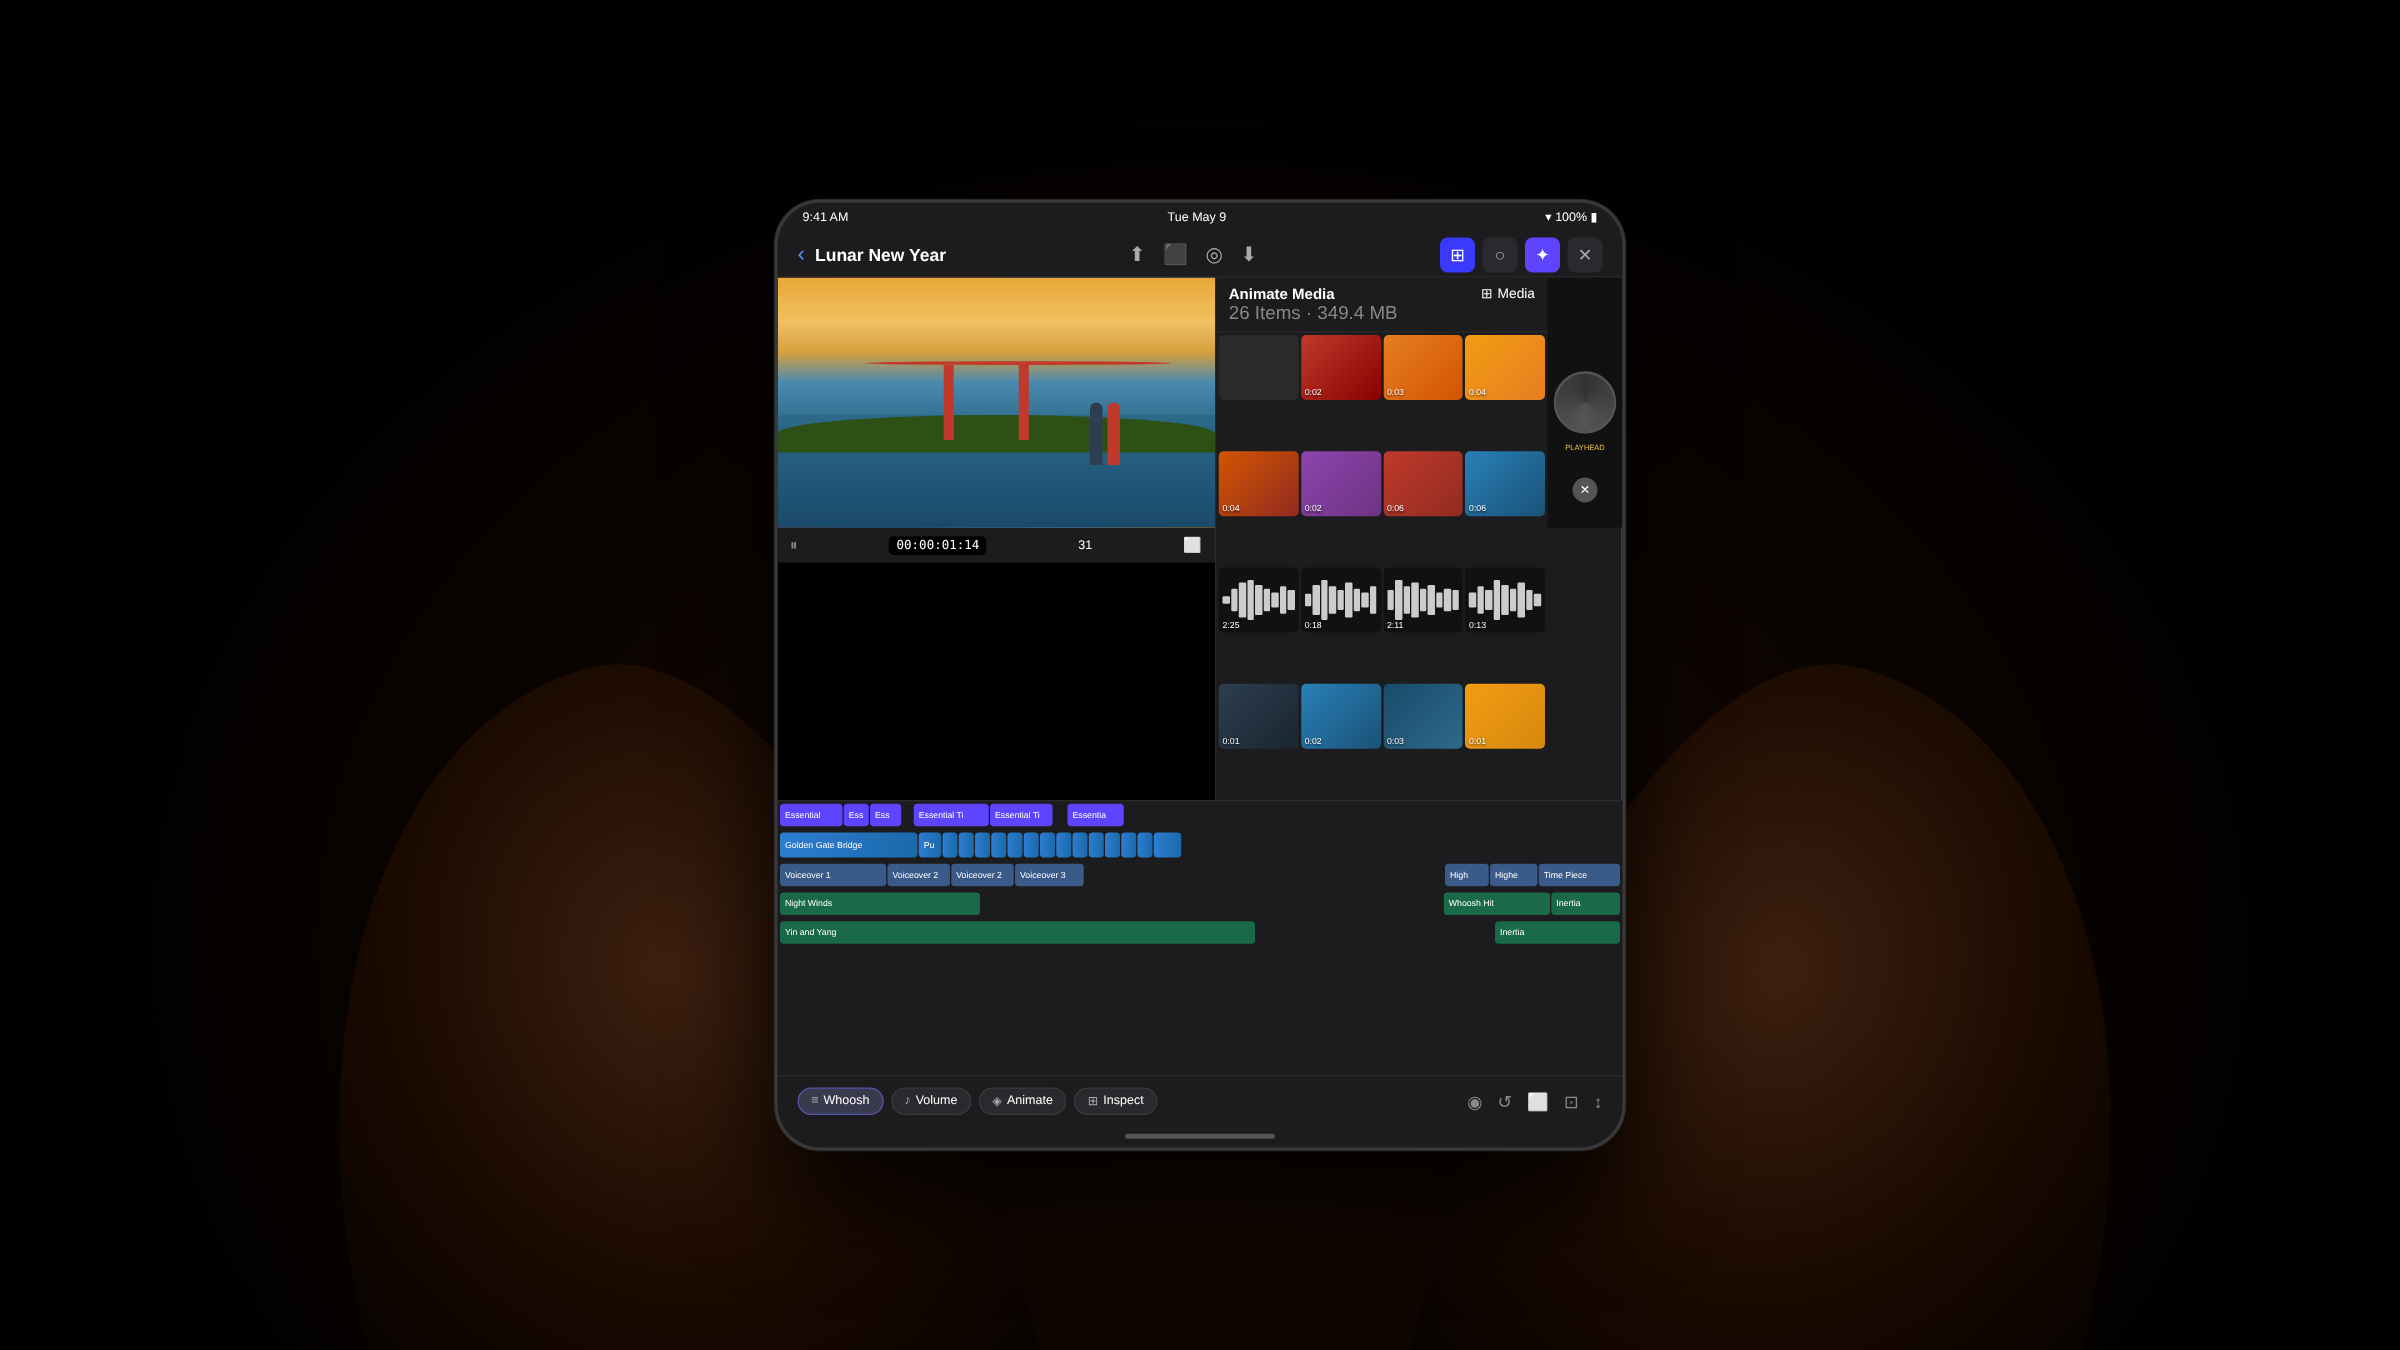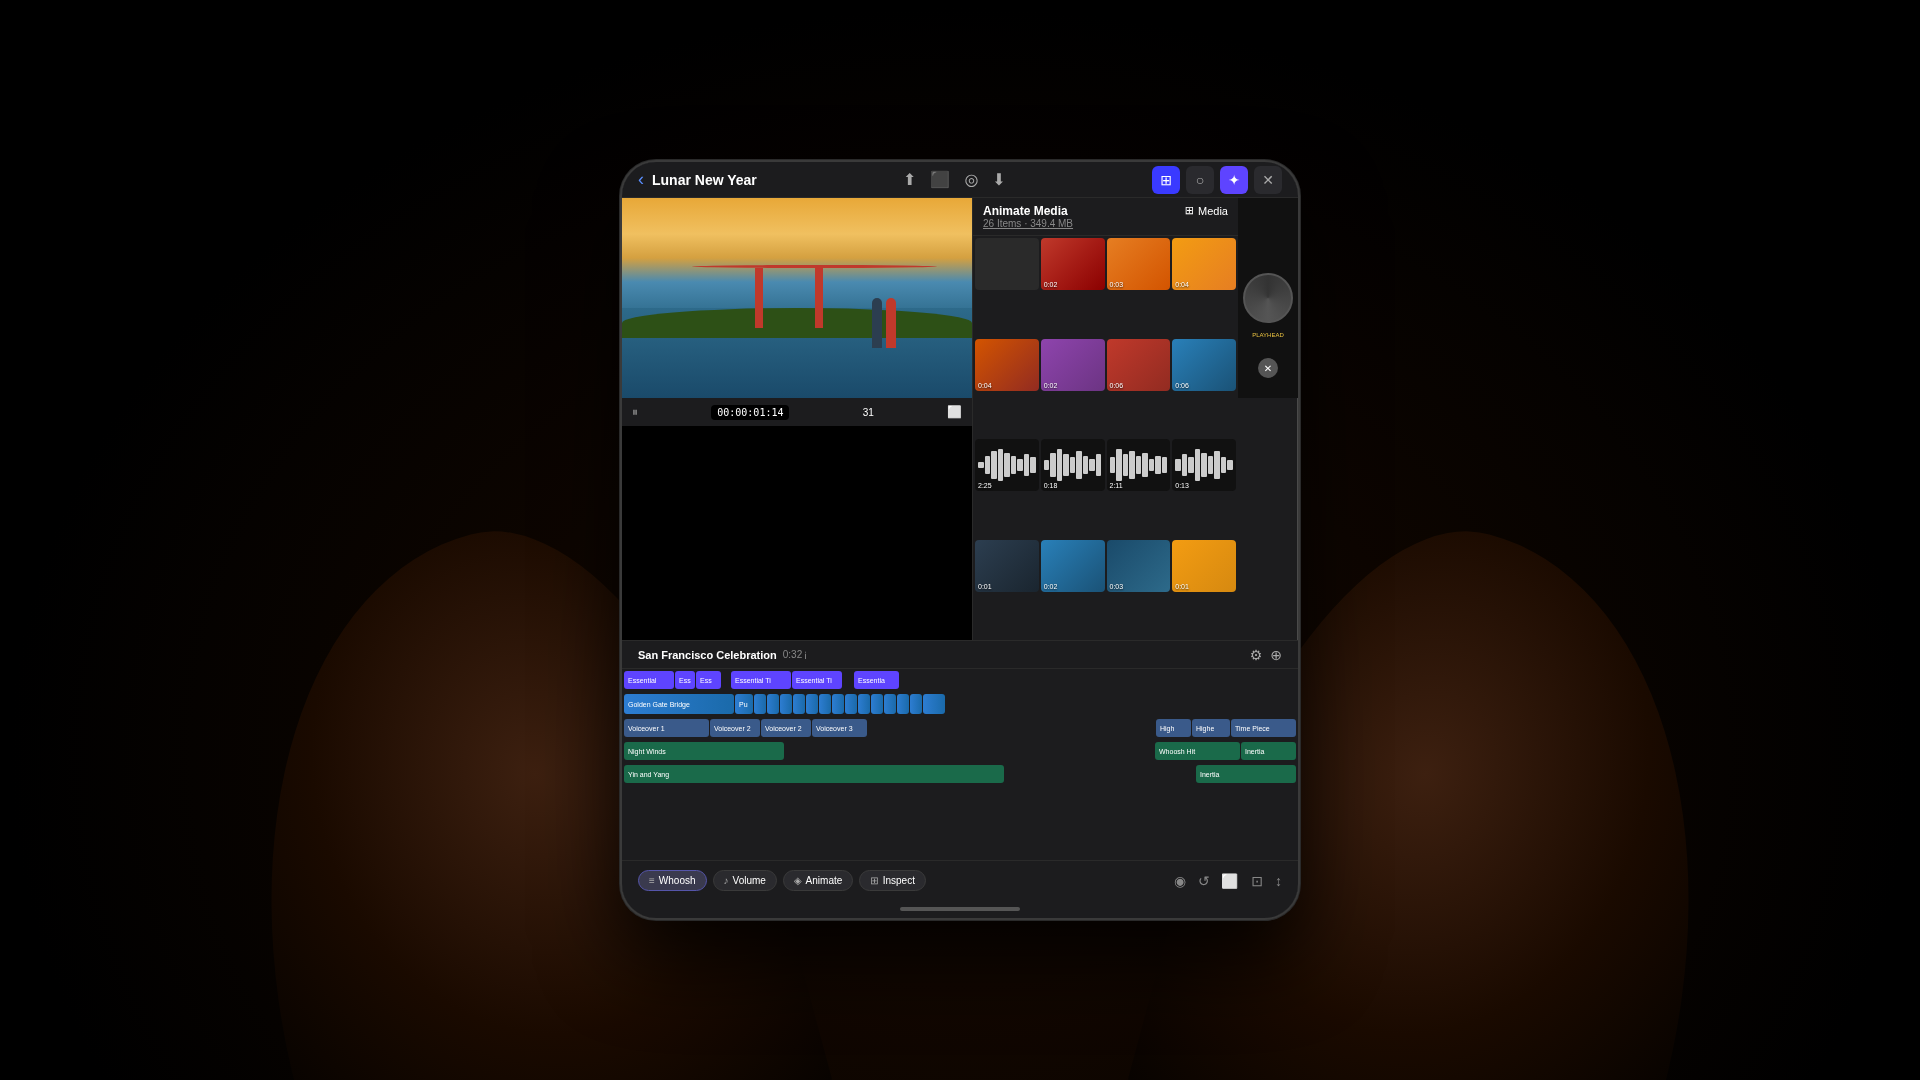--- a/index.html
+++ b/index.html
@@ -263,21 +263,21 @@
     .media-header {
       padding: 6px 10px;
       display: flex;
       justify-content: space-between;
       align-items: flex-start;
       border-bottom: 1px solid #2a2a2a;
     }
 
     .media-title-block { }
     .media-title { color: #fff; font-size: 12px; font-weight: 600; }
-    .media-subtitle { color: #888; font-size: 10px; text-decoration: underline; }
+    .media-subtitle { color: #888; font-size: 15px; }
 
     .select-btn {
       display: flex;
       align-items: center;
       gap: 4px;
       color: #fff;
       font-size: 11px;
       cursor: pointer;
     }
 
@@ -551,20 +551,29 @@
 
 <div class="hands-bg"></div>
 
 <div class="hand-left"></div>
 
 <div class="hand-right"></div>
 
 <div class="ipad-wrapper">
   <div class="ipad-frame">
 
+    <div class="status-bar">
+      <span>9:41 AM</span>
+      <span>Tue May 9</span>
+      <span>
+        <span>▾ </span>
+        <span>100%</span>
+        <span> ▮</span>
+      </span>
+    </div>
 
     <div class="title-bar">
       <div class="title-bar-left">
         <span class="back-btn">‹</span>
         <span class="project-title">Lunar New Year</span>
       </div>
       <div class="title-bar-center">
         <span class="title-bar-icon">⬆</span>
         <span class="title-bar-icon">⬛</span>
         <span class="title-bar-icon">◎</span>
@@ -716,31 +725,20 @@
       <div class="dial-area">
         <div class="dial"></div>
         <div class="playhead-label">PLAYHEAD</div>
         <div class="close-circle">✕</div>
       </div>
 
     </div>
 
     <div class="timeline-section">
 
-      <div class="timeline-header">
-        <div style="display:flex;align-items:center;">
-          <span class="timeline-title">San Francisco Celebration</span>
-          <span class="timeline-duration">0:32</span>
-          <span class="timeline-info-icon"> ℹ</span>
-        </div>
-        <div class="timeline-controls">
-          <span class="timeline-ctrl-icon">⚙</span>
-          <span class="timeline-ctrl-icon">⊕</span>
-        </div>
-      </div>
 
 
       <div class="track-area">
 
         <div class="track-row">
           <div class="track-content">
             <div class="clip clip-purple" style="width:50px;">Essential</div>
             <div class="clip clip-purple" style="width:20px;">Ess</div>
             <div class="clip clip-purple" style="width:25px;">Ess</div>
             <div class="clip clip-purple" style="width:3px;background:transparent;"></div>

